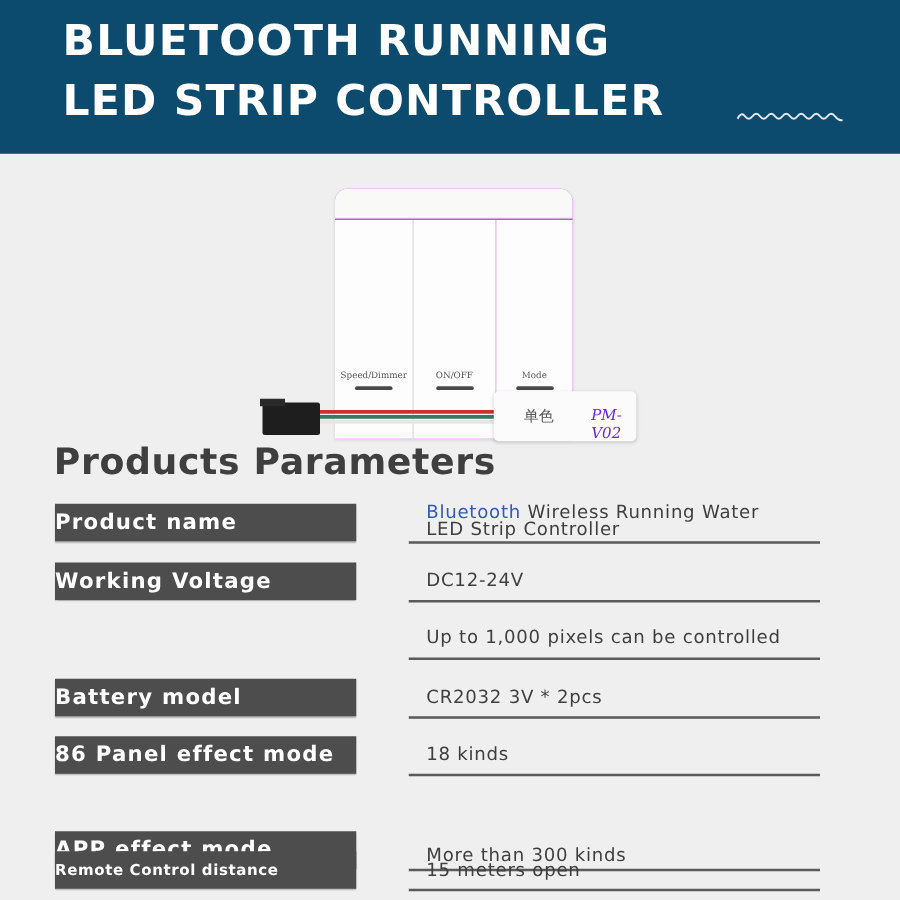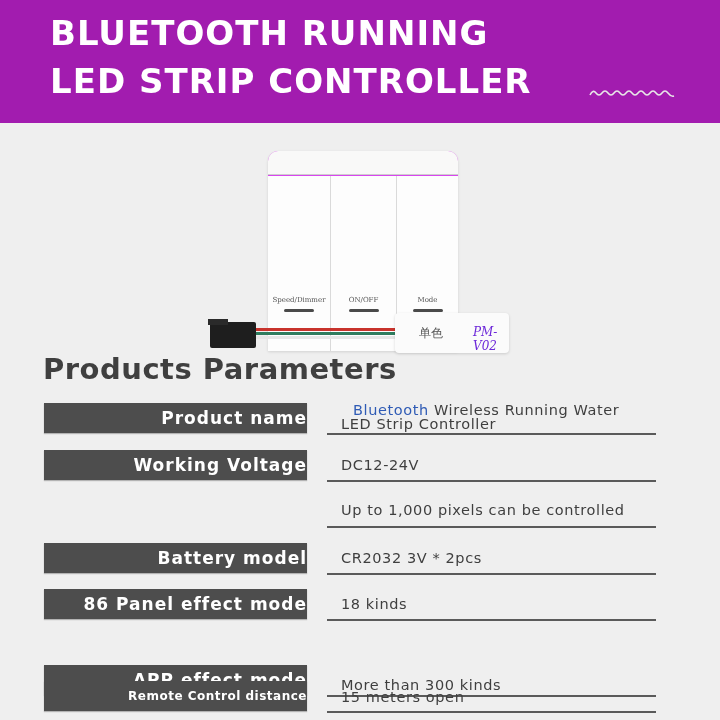--- a/index.html
+++ b/index.html
@@ -4,21 +4,21 @@
   <style>
     * { margin: 0; padding: 0; box-sizing: border-box; }
     html, body { width: 720px; height: 720px; overflow: hidden; }
     body {
       background: #efefef;
       font-family: "DejaVu Sans", sans-serif;
       position: relative;
     }
     .header {
       position: absolute; left: 0; top: 0; width: 720px; height: 123px;
-      background: #a21caf;
+      background: #0c4a6e;
     }
     .title-line {
       position: absolute; left: 50px;
       color: #ffffff; font-weight: bold; font-size: 34px;
       letter-spacing: 1px; line-height: 40px; white-space: nowrap;
       font-family: "DejaVu Sans", sans-serif;
     }
     .title-line.l1 { top: 13px; }
     .title-line.l2 { top: 61px; }
     .wave { position: absolute; left: 589px; top: 87px; width: 86px; height: 12px; }
@@ -74,23 +74,23 @@
       font-size: 12px; color: #6d28d9; font-style: italic;
     }
 
     .section-title {
       position: absolute; left: 43px; top: 352px;
       font-size: 29px; font-weight: bold; color: #3f3f3f; letter-spacing: 0.5px;
       white-space: nowrap;
     }
     .row { position: absolute; left: 44px; width: 612px; height: 30px; }
     .row-label {
-      position: absolute; left: 0; top: 0; width: 263px; height: 30px;
+      position: absolute; left: 0; top: 0; width: 241px; height: 30px;
       background: #4d4d4d; color: #fff; font-weight: bold; font-size: 17px;
-      letter-spacing: 1px; text-align: right; line-height: 30px; white-space: nowrap;
+      letter-spacing: 1px; text-align: left; line-height: 30px; white-space: nowrap;
       box-shadow: 0 1px 1px rgba(0,0,0,0.25);
     }
     .row-label.tight { font-size: 12px; letter-spacing: 0.5px; }
     .row-line {
       position: absolute; left: 283px; bottom: -2px; width: 329px; height: 2px;
       background: #5a5a5a;
     }
     .row-value {
       position: absolute; left: 297px; color: #3f3f3f; font-size: 14.5px;
       letter-spacing: 0.6px; white-space: nowrap; line-height: 16px;
@@ -134,21 +134,21 @@
     <span class="dongle-cn">单色</span>
     <span class="dongle-model">PM-V02</span>
   </div>
 </div>
 
 <div class="section-title">Products Parameters</div>
 
 <div class="row" style="top:403px;">
   <div class="row-label">Product name</div>
   <div class="row-line"></div>
-  <div class="row-value" style="top:-1px;margin-left:12px;"><span class="blue">Bluetooth</span><span> Wireless Running Water</span></div>
+  <div class="row-value" style="top:-1px;"><span class="blue">Bluetooth</span><span> Wireless Running Water</span></div>
   <div class="row-value" style="top:13px;">LED Strip Controller</div>
 </div>
 
 <div class="row" style="top:450px;">
   <div class="row-label">Working Voltage</div>
   <div class="row-line"></div>
   <div class="row-value" style="top:7px;">DC12-24V</div>
 </div>
 
 <div class="row" style="top:496px;">

